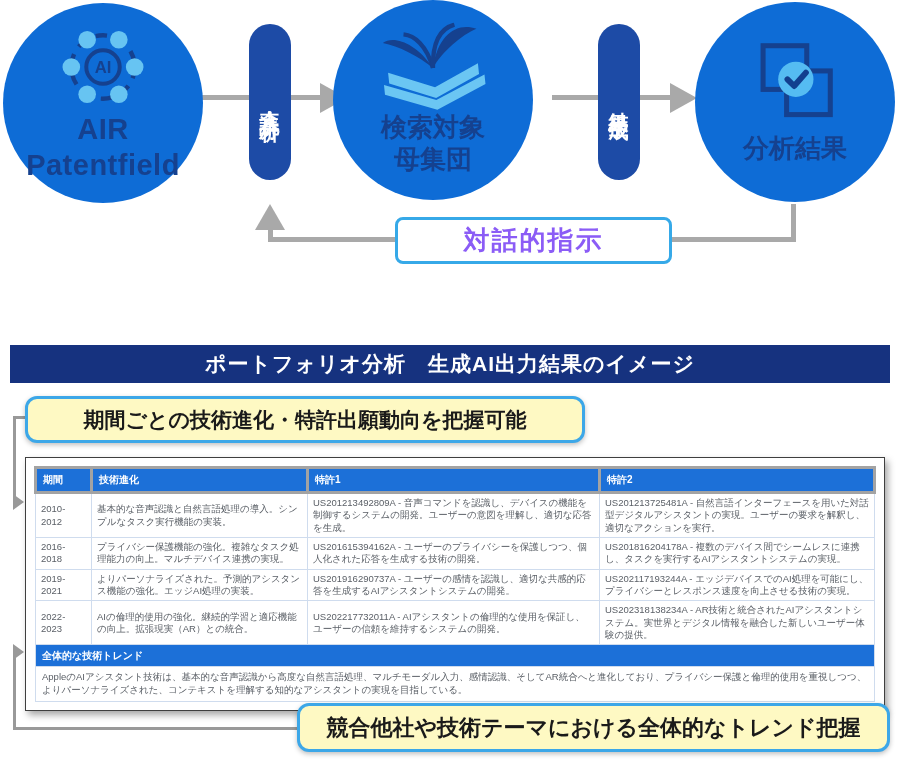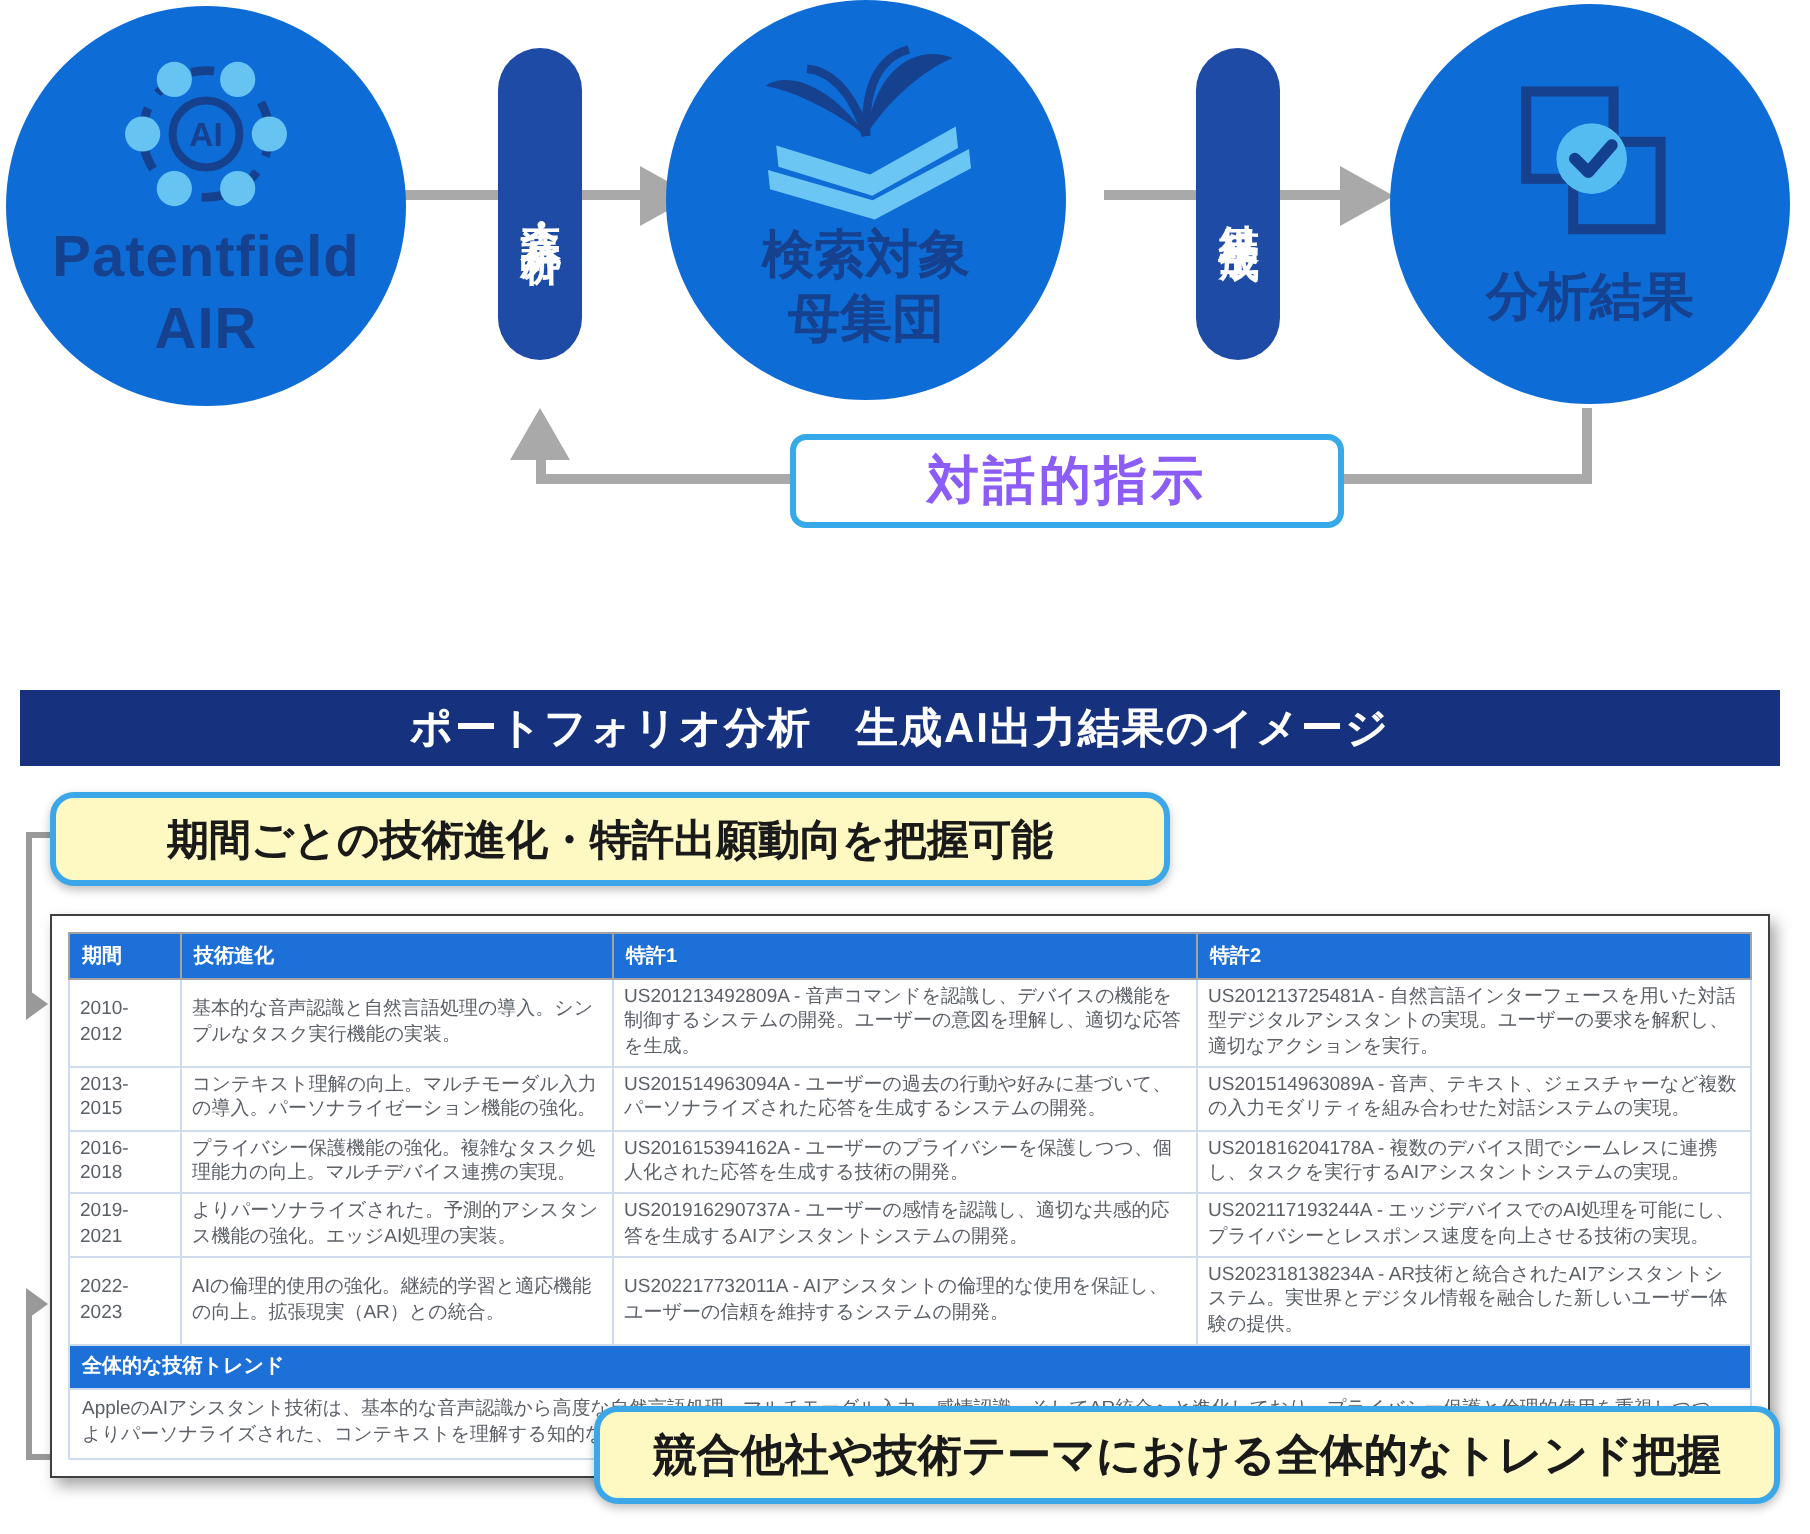--- a/index.html
+++ b/index.html
@@ -57,21 +57,21 @@
                       border-top:8px solid transparent; border-bottom:8px solid transparent;
                       border-left:11px solid #999999; }
 
   
   .table-panel { position:absolute; left:25px; top:457px; width:860px; background:#fff;
                  border:1px solid #3F3F3F; padding:8px; z-index:2;
                  box-shadow:3px 4px 7px rgba(0,0,0,0.35); }
   table { width:100%; border-collapse:collapse; table-layout:fixed; }
   col.c-period { width:56px; } col.c-tech { width:216px; } col.c-pat1 { width:292px; }
   th { background:#1C70D8; color:#fff; font-weight:bold; text-align:left;
-       font-size:10px; padding:4px 6px; border:1px solid #a3a3a3; }
+       font-size:10px; padding:4px 6px; border:3px solid #a3a3a3; }
   td { color:#5B6067; font-size:9.5px; line-height:1.3; padding:3px 5px;
        border:1px solid #CFDCEE; vertical-align:middle; }
   tr.trend-header-row td { background:#1C70D8; color:#fff; font-weight:bold;
                            font-size:10px; padding:4px 6px; }
   tr.trend-text-row td { line-height:1.35; padding:4px 6px; }
 </style>
 </head>
 <body>
 
 <div id="app">
@@ -95,22 +95,22 @@
         <circle cx="86" cy="50" r="10" fill="#67C4F2"></circle>
         <circle cx="68" cy="19" r="10" fill="#67C4F2"></circle>
         <circle cx="32" cy="19" r="10" fill="#67C4F2"></circle>
         <circle cx="14" cy="50" r="10" fill="#67C4F2"></circle>
         <circle cx="32" cy="81" r="10" fill="#67C4F2"></circle>
         <circle cx="68" cy="81" r="10" fill="#67C4F2"></circle>
         <circle cx="50" cy="50" r="19" fill="#0E6CD6" stroke="#15418F" stroke-width="4.5"></circle>
         <text x="50" y="57" text-anchor="middle" font-size="19" font-weight="bold" fill="#15418F" font-family="Liberation Sans, sans-serif">AI</text>
       </svg>
       <div class="node-label">
+        <div>AIR</div>
         <div>Patentfield</div>
-        <div>AIR</div>
       </div>
     </div>
 
     <div class="pill p1">
       <span>査読・分析</span>
     </div>
 
     <div class="circle c2">
       <svg class="node-icon" width="108" height="86" viewBox="0 0 100 80" style="transform:rotate(-6deg);">
         <path d="M50 40 C36 14 16 6 6 12 C20 16 38 28 50 40 Z" fill="#15418F"></path>
@@ -175,26 +175,20 @@
           </tr>
       </thead>
       <tbody>
           <tr>
             <td>2010-2012</td>
             <td>基本的な音声認識と自然言語処理の導入。シンプルなタスク実行機能の実装。</td>
             <td>US201213492809A - 音声コマンドを認識し、デバイスの機能を制御するシステムの開発。ユーザーの意図を理解し、適切な応答を生成。</td>
             <td>US201213725481A - 自然言語インターフェースを用いた対話型デジタルアシスタントの実現。ユーザーの要求を解釈し、適切なアクションを実行。</td>
           </tr>
           <tr>
-            <td>2013-2015</td>
-            <td>コンテキスト理解の向上。マルチモーダル入力の導入。パーソナライゼーション機能の強化。</td>
-            <td>US201514963094A - ユーザーの過去の行動や好みに基づいて、パーソナライズされた応答を生成するシステムの開発。</td>
-            <td>US201514963089A - 音声、テキスト、ジェスチャーなど複数の入力モダリティを組み合わせた対話システムの実現。</td>
-          </tr>
-          <tr>
             <td>2016-2018</td>
             <td>プライバシー保護機能の強化。複雑なタスク処理能力の向上。マルチデバイス連携の実現。</td>
             <td>US201615394162A - ユーザーのプライバシーを保護しつつ、個人化された応答を生成する技術の開発。</td>
             <td>US201816204178A - 複数のデバイス間でシームレスに連携し、タスクを実行するAIアシスタントシステムの実現。</td>
           </tr>
           <tr>
             <td>2019-2021</td>
             <td>よりパーソナライズされた。予測的アシスタンス機能の強化。エッジAI処理の実装。</td>
             <td>US201916290737A - ユーザーの感情を認識し、適切な共感的応答を生成するAIアシスタントシステムの開発。</td>
             <td>US202117193244A - エッジデバイスでのAI処理を可能にし、プライバシーとレスポンス速度を向上させる技術の実現。</td>

